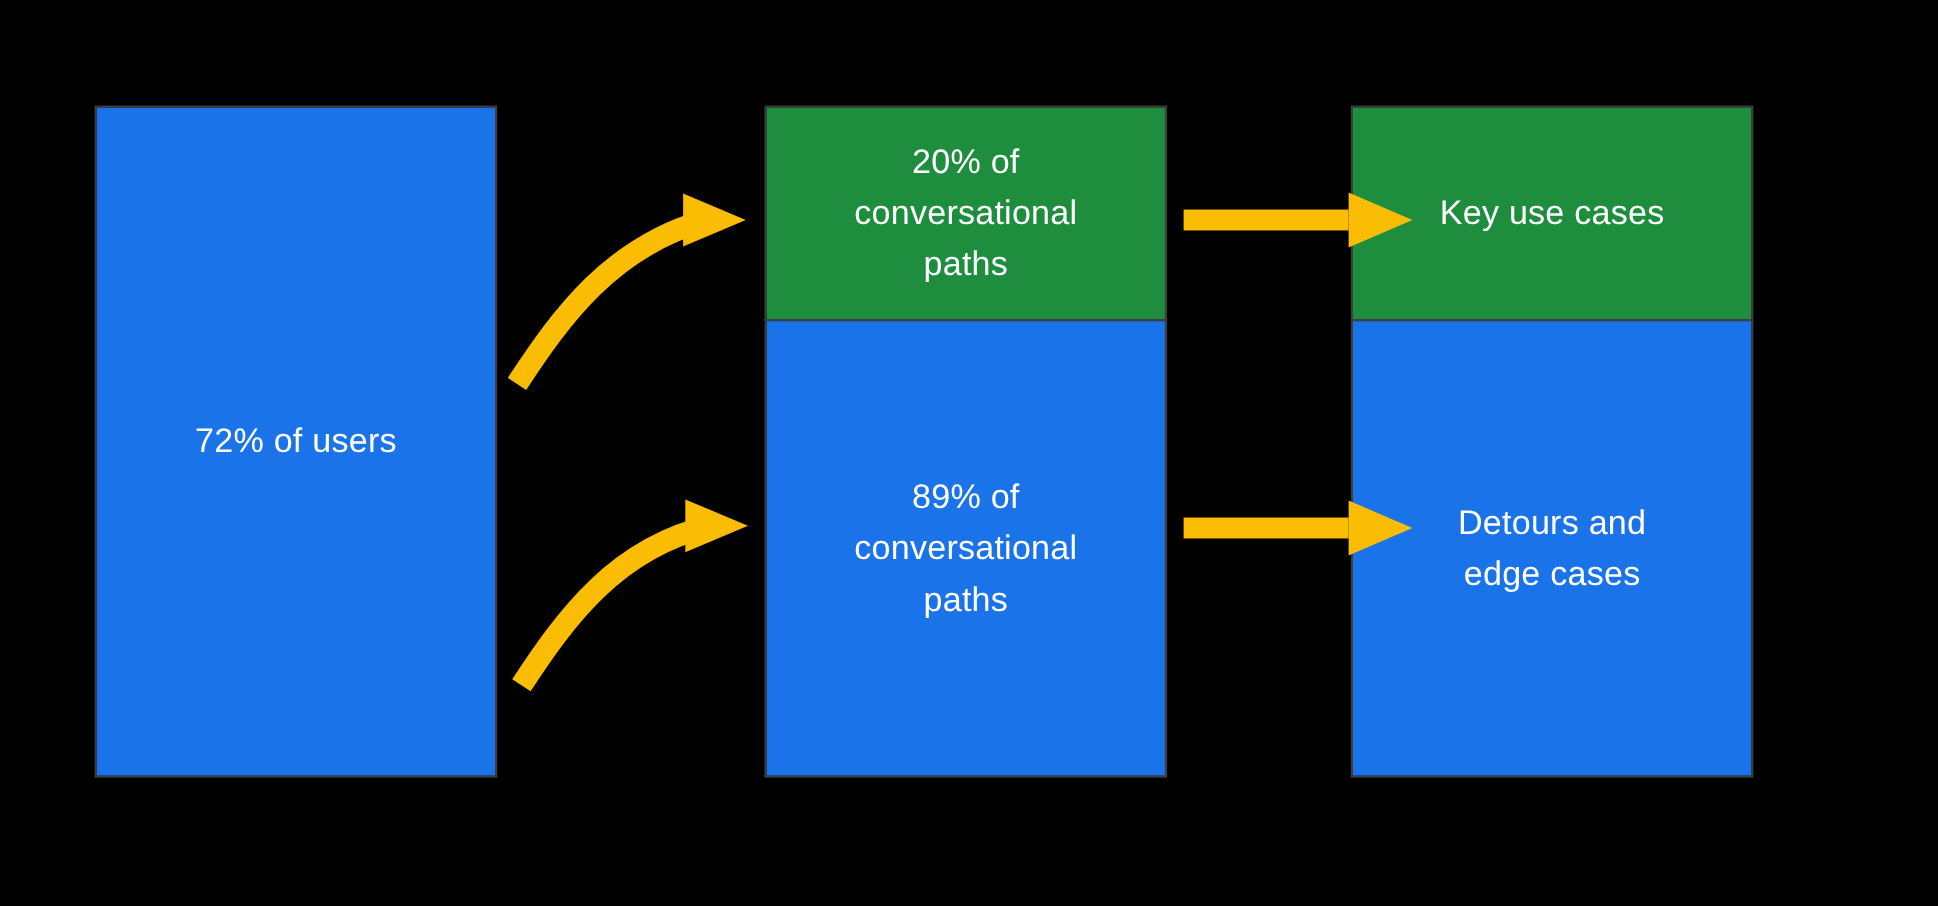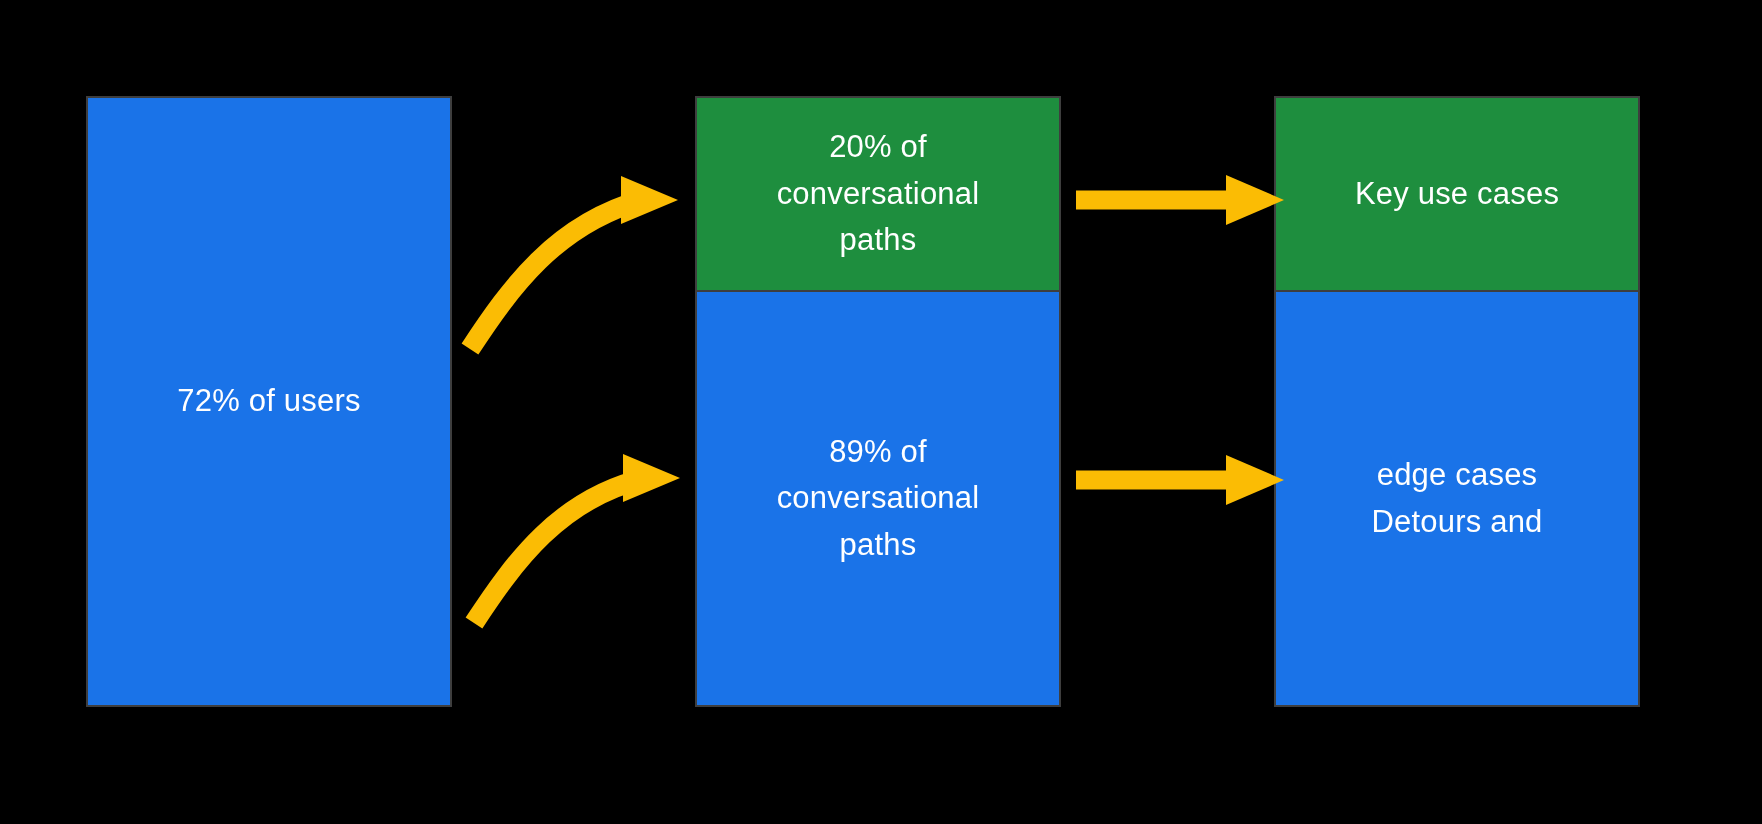--- a/index.html
+++ b/index.html
@@ -13,21 +13,21 @@
   .column{
     position:absolute;
     top:96px;
     width:366px;height:611px;
     box-sizing:border-box;
     border:2px solid var(--border,#3e3e3e);
     display:flex;flex-direction:column;
   }
   #col-users{left:86px;}
   #col-paths{left:695px;}
-  #col-cases{left:1274px;}
+  #col-cases{left:1228px;}
   .segment{
     box-sizing:border-box;
     display:flex;align-items:center;justify-content:center;
     text-align:center;
   }
   .segment.green{background:var(--green,#1e8e3e);border-bottom:2px solid var(--border,#3e3e3e);}
   .segment.blue{background:var(--blue,#1a73e8);}
   
   #col-users .segment.green{height:468px;}
   #col-users .segment.blue{flex:1;}
@@ -76,22 +76,22 @@
   </div>
 
   <div class="column" id="col-cases">
     <div class="segment green">
       <div class="seg-label">
         <span>Key use cases</span>
       </div>
     </div>
     <div class="segment blue">
       <div class="seg-label">
+        <span>Detours and</span>
         <span>edge cases</span>
-        <span>Detours and</span>
       </div>
     </div>
   </div>
 
   <svg id="arrow-layer" viewBox="0 0 1762 824" xmlns="http://www.w3.org/2000/svg">
 
     <g>
       <path d="M470,349 C510,288 556,224 642,200" fill="none" stroke="var(--yellow,#fbbc04)" stroke-width="20"></path>
       <polygon points="621,176 621,224 678,200" fill="var(--yellow,#fbbc04)"></polygon>
     </g>

